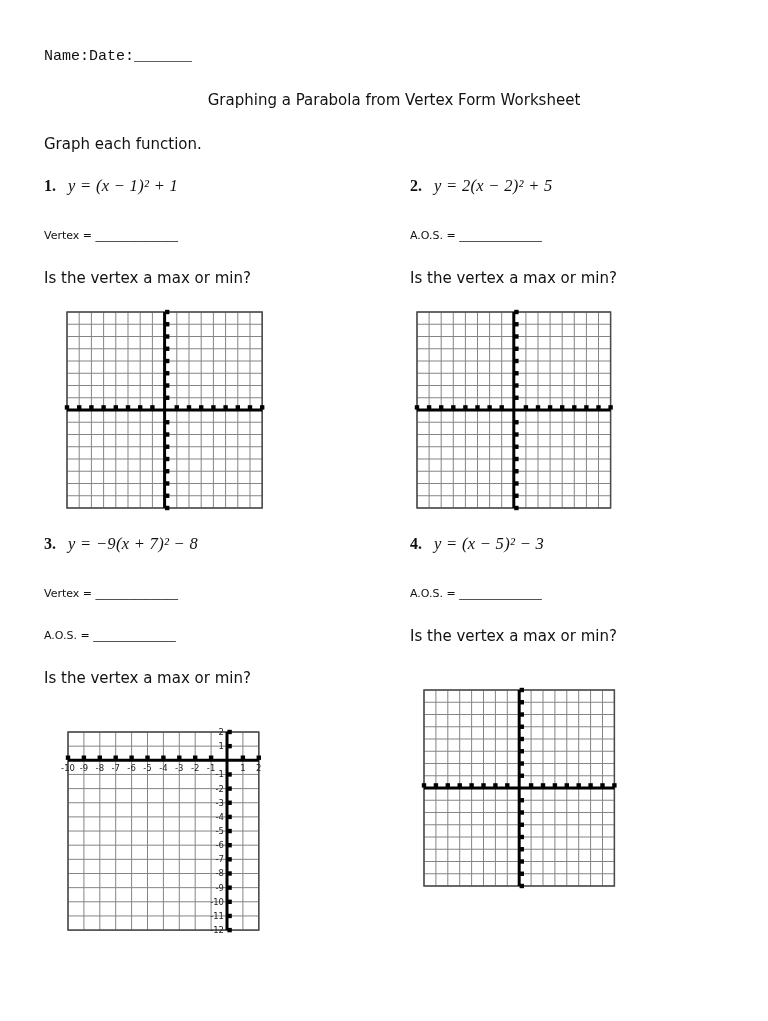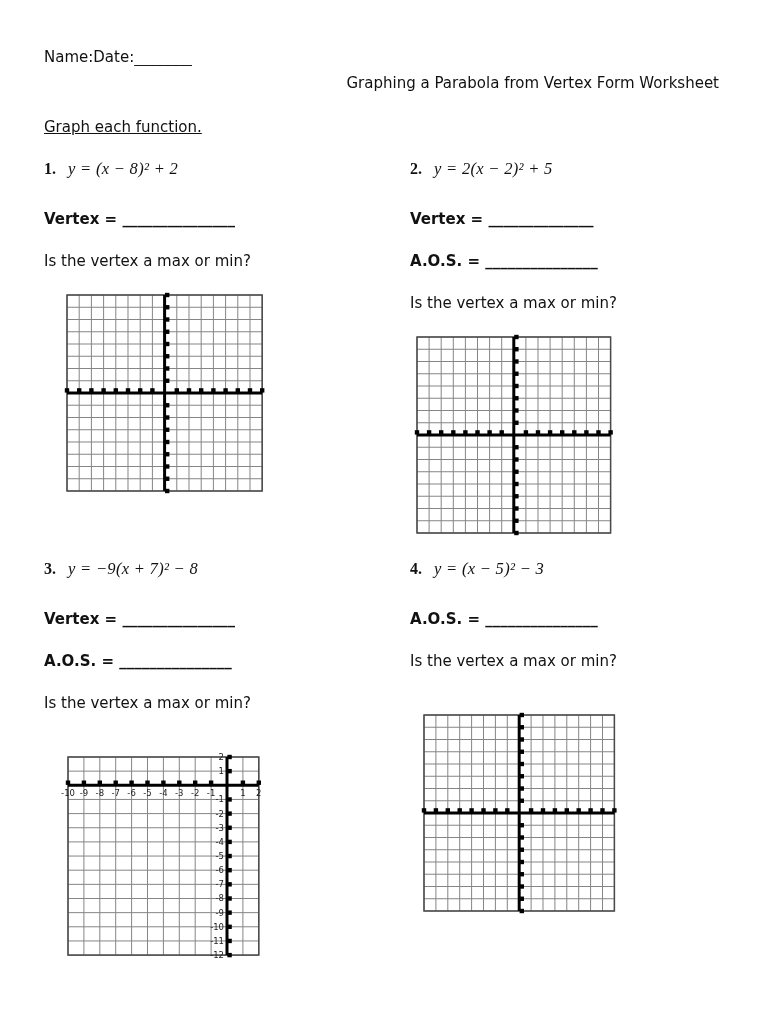--- a/index.html
+++ b/index.html
@@ -7,40 +7,39 @@
     width:768px;height:1021px;
     box-sizing:border-box;
     padding:48px 56px 0 44px;
     font-family:"DejaVu Sans",sans-serif;
     color:#111;
     overflow:hidden;
   }
   
   .name-row{
     display:flex;align-items:flex-start;
-    font-size:15px;white-space:nowrap;
+    font-size:15px;white-space:nowrap;font-family:Liberation Mono, monospace;
   }
   .name-row .lbl{flex:0 0 auto;}
   .fill-blank{
     flex:1 1 auto;overflow:hidden;white-space:nowrap;
     letter-spacing:0;
   }
   .date-blank{
     flex:0 0 58px;overflow:hidden;white-space:nowrap;
   }
   .title{
-    margin-top:8px;
-    text-align:right;
-    position:relative;left:7px;
+    margin-top:26px;
+    text-align:center;
+    position:relative;left:16px;
     font-size:15px;
   }
   .instruction{
     margin-top:26px;
     font-size:15px;
-    text-decoration:underline;
   }
   
   .problems{
     margin-top:23px;
     display:grid;
     grid-template-columns:366px auto;
     grid-row-gap:18px;
   }
   .eq-line{
     display:flex;align-items:baseline;
@@ -54,21 +53,21 @@
     width:24px;flex:0 0 24px;
   }
   .eq{
     font-family:"Liberation Serif",serif;
     font-style:italic;font-size:16.5px;
     letter-spacing:.3px;
   }
   .blank-line{
     height:20px;line-height:20px;
     margin:0 0 22px 0;
-    font-size:15px;white-space:nowrap;font-weight:bold;
+    font-size:11px;white-space:nowrap;
   }
   .question{
     height:20px;line-height:20px;
     margin:16px 0 20px 0;
     font-size:15px;white-space:nowrap;
   }
   .grid-wrap{display:block;}
   .problem:nth-child(1) .grid-wrap{margin-left:19px;}
   .problem:nth-child(2) .grid-wrap{margin-left:3px;}
   .problem:nth-child(3) .grid-wrap{margin-left:8px;margin-top:36px;}
@@ -86,21 +85,21 @@
   </div>
   <div class="title">Graphing a Parabola from Vertex Form Worksheet</div>
   <div class="instruction">Graph each function.</div>
 </div>
 
 <div class="problems">
 
   <section class="problem">
     <div class="eq-line">
       <span class="pnum">1.</span>
-      <span class="eq">y = (x − 8)² + 2</span>
+      <span class="eq">y = (x − 1)² + 1</span>
     </div>
     <div class="blank-line">
       <span>Vertex = </span><span class="blank">_______________</span>
     </div>
     <div class="question">Is the vertex a max or min?</div>
     <div class="grid-wrap">
       <svg width="203.2" height="204" viewBox="0 0 203.2 204">
           <line x1="4" y1="4" x2="4" y2="200" stroke="#858585" stroke-width="1"></line>
           <line x1="16.2" y1="4" x2="16.2" y2="200" stroke="#858585" stroke-width="1"></line>
           <line x1="28.4" y1="4" x2="28.4" y2="200" stroke="#858585" stroke-width="1"></line>
@@ -171,23 +170,20 @@
           <rect x="102" y="185.55" width="4.4" height="4.4" fill="#000000"></rect>
           <rect x="102" y="197.8" width="4.4" height="4.4" fill="#000000"></rect>
         </svg>
     </div>
   </section>
 
   <section class="problem">
     <div class="eq-line">
       <span class="pnum">2.</span>
       <span class="eq">y = 2(x − 2)² + 5</span>
-    </div>
-    <div class="blank-line">
-      <span>Vertex = </span><span class="blank">______________</span>
     </div>
     <div class="blank-line">
       <span>A.O.S. = </span><span class="blank">_______________</span>
     </div>
     <div class="question">Is the vertex a max or min?</div>
     <div class="grid-wrap">
       <svg width="201.6" height="204" viewBox="0 0 201.6 204">
           <line x1="4" y1="4" x2="4" y2="200" stroke="#858585" stroke-width="1"></line>
           <line x1="16.1" y1="4" x2="16.1" y2="200" stroke="#858585" stroke-width="1"></line>
           <line x1="28.2" y1="4" x2="28.2" y2="200" stroke="#858585" stroke-width="1"></line>

